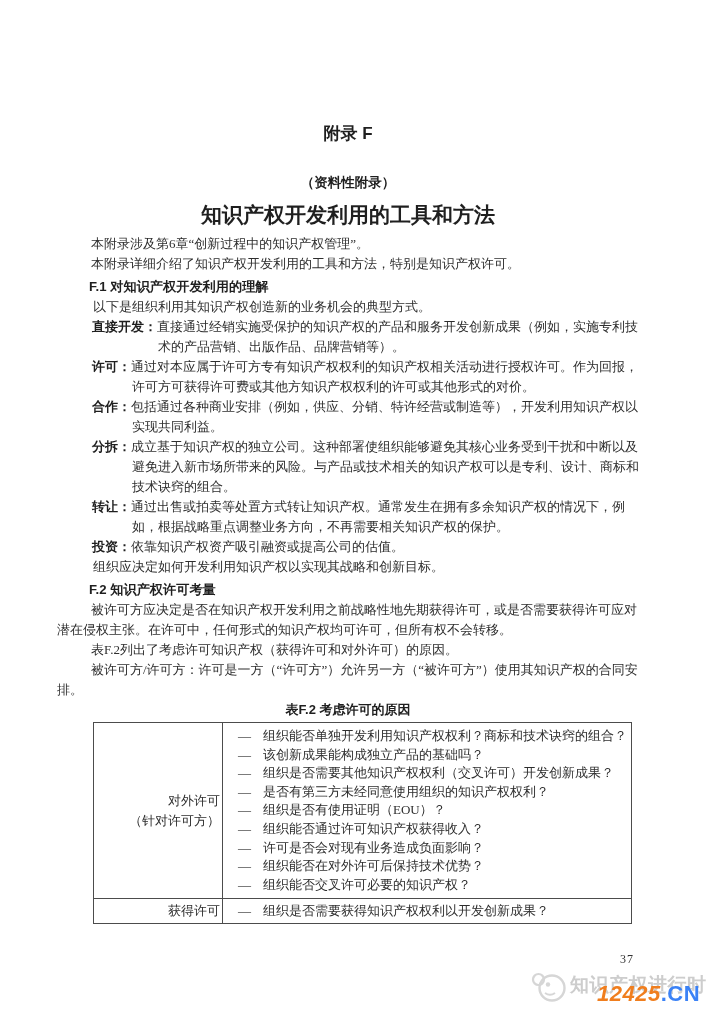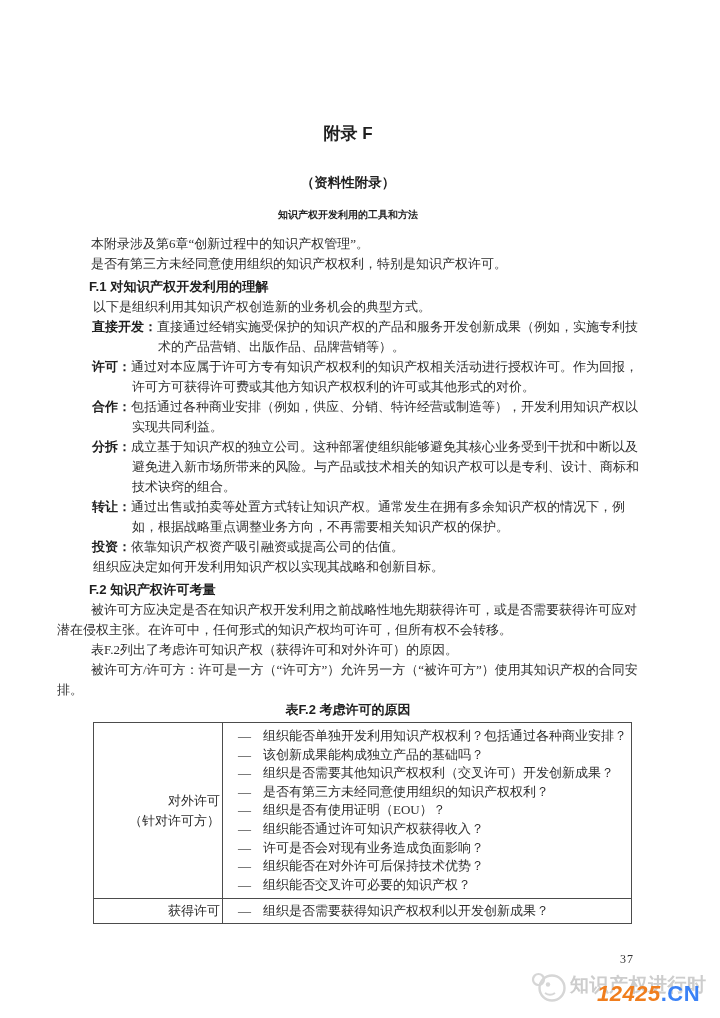--- a/index.html
+++ b/index.html
@@ -19,21 +19,21 @@
     font-weight:bold; font-size:17px; line-height:24px; color:#1f1f1f;
   }
   .t-sub {
     margin-top:27px; text-align:center;
     font-family:"Liberation Sans","DejaVu Sans",sans-serif;
     font-weight:bold; font-size:13.5px; line-height:20px; color:#1f1f1f;
   }
   .t-doc {
     margin-top:11px; text-align:center;
     font-family:"Liberation Sans","DejaVu Sans",sans-serif;
-    font-weight:bold; font-size:10px; line-height:21px; color:#1f1f1f;
+    font-weight:bold; font-size:21px; line-height:21px; color:#1f1f1f;
   }
 
   .para { font-size:13px; line-height:20px; text-indent:34px; }
   .para.first { margin-top:9px; }
 
   .sec-h {
     font-family:"Liberation Sans","DejaVu Sans",sans-serif;
     font-weight:bold; font-size:13.2px; line-height:20px;
     margin-top:3px; margin-left:32px; color:#1f1f1f;
   }
@@ -87,21 +87,21 @@
 <body>
 
 <div class="page">
   <div class="content">
 
     <div class="t-appendix">附录 F</div>
     <div class="t-sub">（资料性附录）</div>
     <div class="t-doc">知识产权开发利用的工具和方法</div>
 
     <p class="para first">本附录涉及第6章“创新过程中的知识产权管理”。</p>
-    <p class="para">是否有第三方未经同意使用组织的知识产权权利，特别是知识产权许可。</p>
+    <p class="para">本附录详细介绍了知识产权开发利用的工具和方法，特别是知识产权许可。</p>
 
     <div class="sec-h">F.1 对知识产权开发利用的理解</div>
     <p class="para" style="text-indent:36px;">以下是组织利用其知识产权创造新的业务机会的典型方式。</p>
 
     <p class="def w4"><span class="term">直接开发：</span><span>直接通过经销实施受保护的知识产权的产品和服务开发创新成果（例如，实施专利技术的产品营销、出版作品、品牌营销等）。</span></p>
     <p class="def w2"><span class="term">许可：</span><span>通过对本应属于许可方专有知识产权权利的知识产权相关活动进行授权许可。作为回报，许可方可获得许可费或其他方知识产权权利的许可或其他形式的对价。</span></p>
     <p class="def w2"><span class="term">合作：</span><span>包括通过各种商业安排（例如，供应、分销、特许经营或制造等），开发利用知识产权以实现共同利益。</span></p>
     <p class="def w2"><span class="term">分拆：</span><span>成立基于知识产权的独立公司。这种部署使组织能够避免其核心业务受到干扰和中断以及避免进入新市场所带来的风险。与产品或技术相关的知识产权可以是专利、设计、商标和技术诀窍的组合。</span></p>
     <p class="def w2"><span class="term">转让：</span><span>通过出售或拍卖等处置方式转让知识产权。通常发生在拥有多余知识产权的情况下，例如，根据战略重点调整业务方向，不再需要相关知识产权的保护。</span></p>
     <p class="def w2"><span class="term">投资：</span><span>依靠知识产权资产吸引融资或提高公司的估值。</span></p>
@@ -116,21 +116,21 @@
     <div class="tbl-caption">表F.2 考虑许可的原因</div>
 
     <table class="f2">
       <tbody>
         <tr>
           <td class="cell-label">
             <div>对外许可</div>
             <div>（针对许可方）</div>
           </td>
           <td class="cell-items">
-            <div class="q-line"><span class="q-dash">—</span><span>组织能否单独开发利用知识产权权利？包括通过各种商业安排？</span></div>
+            <div class="q-line"><span class="q-dash">—</span><span>组织能否单独开发利用知识产权权利？商标和技术诀窍的组合？</span></div>
             <div class="q-line"><span class="q-dash">—</span><span>该创新成果能构成独立产品的基础吗？</span></div>
             <div class="q-line"><span class="q-dash">—</span><span>组织是否需要其他知识产权权利（交叉许可）开发创新成果？</span></div>
             <div class="q-line"><span class="q-dash">—</span><span>是否有第三方未经同意使用组织的知识产权权利？</span></div>
             <div class="q-line"><span class="q-dash">—</span><span>组织是否有使用证明（EOU）？</span></div>
             <div class="q-line"><span class="q-dash">—</span><span>组织能否通过许可知识产权获得收入？</span></div>
             <div class="q-line"><span class="q-dash">—</span><span>许可是否会对现有业务造成负面影响？</span></div>
             <div class="q-line"><span class="q-dash">—</span><span>组织能否在对外许可后保持技术优势？</span></div>
             <div class="q-line"><span class="q-dash">—</span><span>组织能否交叉许可必要的知识产权？</span></div>
           </td>
         </tr>

